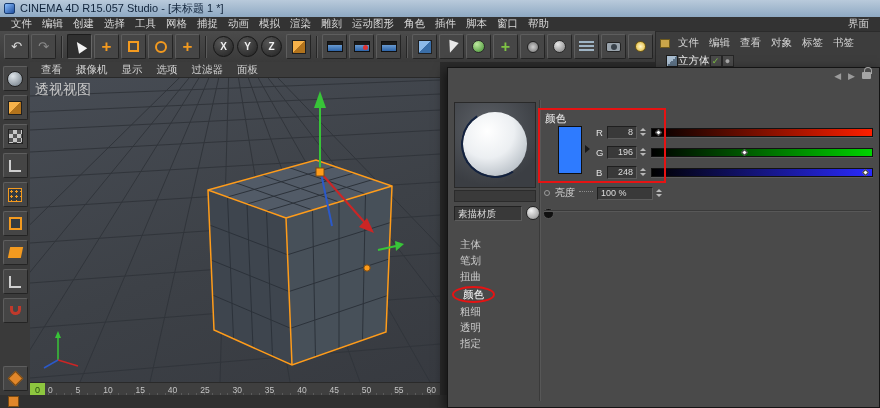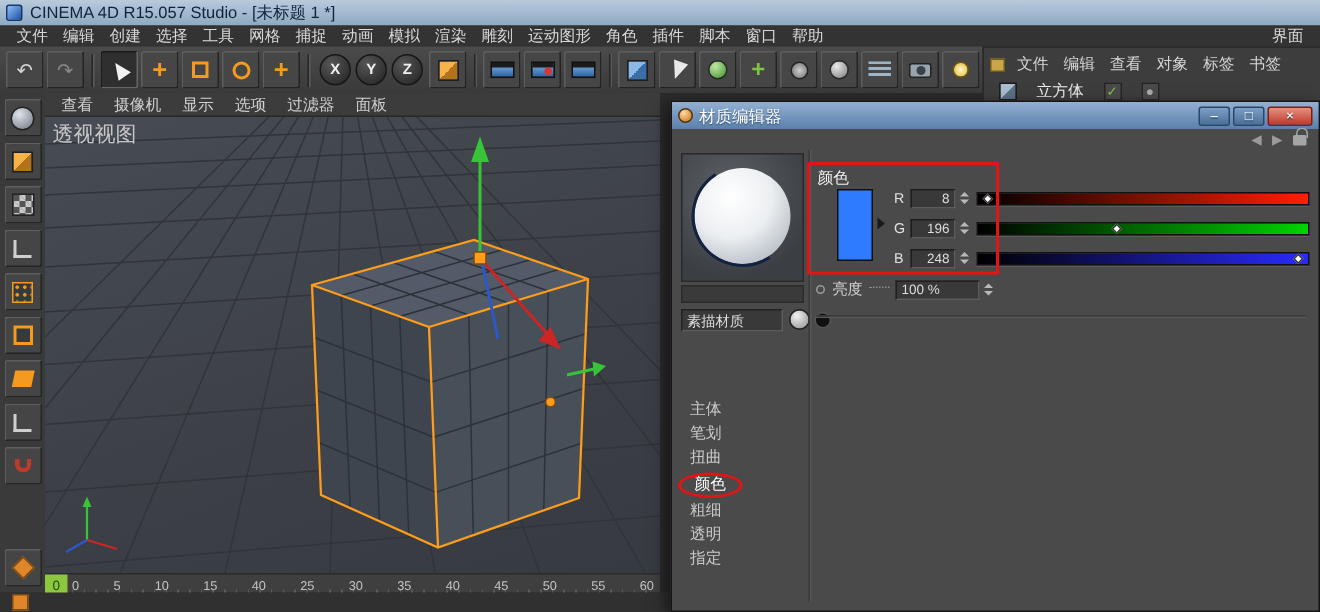--- a/index.html
+++ b/index.html
@@ -93,21 +93,21 @@
     background:repeating-linear-gradient(to right,#5a5a5a 0 1px,transparent 1px 7.8px) 0 100%/100% 3px no-repeat; }
 
   .bottom-strip { position:absolute; left:0; top:395px; width:880px; height:13px; background:#303030; }
   .bs-ic { position:absolute; width:11px; height:11px; top:1px; background:#e0862a; border:1px solid #7a4a12; }
 
   
   .object-panel { position:absolute; left:655px; top:32px; width:225px; height:376px; background:#3d3d3d; border-left:1px solid #292929; }
   .op-menu { display:flex; align-items:center; gap:0; padding:4px 4px 2px 4px; font-size:10.5px; color:#d5d5d5; }
   .op-menu .mi { padding:0 5px; }
   .op-ic { width:10px; height:9px; background:#caa64a; border:1px solid #6e5a1d; margin-right:3px; flex:none; }
-  .op-row { display:flex; align-items:center; gap:13px; padding:2px 6px 2px 10px; font-size:10.5px; color:#eee; }
+  .op-row { display:flex; align-items:center; gap:0; padding:2px 6px 2px 10px; font-size:10.5px; color:#eee; }
   .cube-glyph { width:12px; height:12px; background:linear-gradient(135deg,#a9bdd0 50%,#5d7286 50%); border:1px solid #1d1d1d; flex:none; }
   .badge { width:12px; height:12px; background:#4a4a4a; border:1px solid #262626; font-size:9px; color:#7fc344;
     display:flex; align-items:center; justify-content:center; flex:none; }
   .badge.gray { color:#aaa; }
 
   
   .mat-window { position:absolute; left:447px; top:67px; width:433px; height:341px; background:#4a4a4a;
     border:1px solid #141414; box-shadow:-3px 3px 10px rgba(0,0,0,.55); z-index:5; }
   .mw-titlebar { height:18px; background:linear-gradient(#93b0d2,#5a80ab); display:flex; align-items:center;
     padding:0 4px; font-size:11px; color:#fff; text-shadow:0 1px 1px #2e4a68; }
@@ -128,21 +128,21 @@
   .sketch-ring { position:absolute; left:6px; top:7px; width:68px; height:68px; border-radius:50%;
     border:2.5px solid transparent; border-left-color:#13223f; border-bottom-color:#13223f; transform:rotate(12deg); }
   .prev-strip { position:absolute; left:6px; top:122px; width:82px; height:12px; background:#3a3a3a; border:1px solid #2b2b2b; }
 
   .mat-name-field { position:absolute; left:6px; top:138px; width:68px; height:15px; background:#393939;
     border:1px solid; border-color:#222 #5c5c5c #5c5c5c #222; color:#ddd; font-size:9.5px; padding:1px 3px; white-space:nowrap; overflow:hidden; }
   .mini-sphere { position:absolute; left:78px; top:138px; width:14px; height:14px; border-radius:50%;
     background:radial-gradient(circle at 35% 30%,#f2f2f2,#8a8a8a); border:1px solid #222; }
   .mini-dark { position:absolute; left:95px; top:140px; width:11px; height:11px; border-radius:50%; background:#101010; border:1px solid #555; }
 
-  .channels { position:absolute; left:2px; top:168px; width:86px; list-style:none;margin-top:29px; }
+  .channels { position:absolute; left:2px; top:168px; width:86px; list-style:none; }
   .channel-item { font-size:10.5px; color:#c9c9c9; line-height:16px; padding:0 0 0 10px; }
   .channel-item.circled { display:inline-block; padding:0 9px; margin-left:2px; color:#fff;
     border:2px solid #e51313; border-radius:50%; line-height:13px; }
 
   .col-divider { position:absolute; left:91px; top:32px; bottom:6px; width:1px; background:#3a3a3a; box-shadow:1px 0 0 #575757; }
 
   .section-label { position:absolute; left:97px; top:44px; font-size:10.5px; color:#f0f0f0; }
   .swatch { position:absolute; left:110px; top:58px; width:24px; height:48px; border:1px solid #101010; }
   .swatch-expand { position:absolute; left:137px; top:77px; width:0; height:0;
     border-top:4px solid transparent; border-bottom:4px solid transparent; border-left:5px solid #1a1a1a; }
@@ -395,29 +395,20 @@
     </div>
     <div class="op-row">
       <span class="cube-glyph"></span>
       <span>立方体</span>
       <span class="badge">✓</span>
       <span class="badge gray">●</span>
     </div>
   </div>
 
   <div class="mat-window">
-    <div class="mw-titlebar">
-      <span class="mw-icon"></span>
-      <span>材质编辑器</span>
-      <div class="mw-buttons">
-        <span class="wbtn">–</span>
-        <span class="wbtn">□</span>
-        <span class="wbtn close">×</span>
-      </div>
-    </div>
     <div class="mw-nav">
       <span>◀</span>
       <span>▶</span>
       <span class="lock"></span>
     </div>
 
     <div class="preview">
       <div class="p-sphere"></div>
       <div class="sketch-ring"></div>
     </div>

